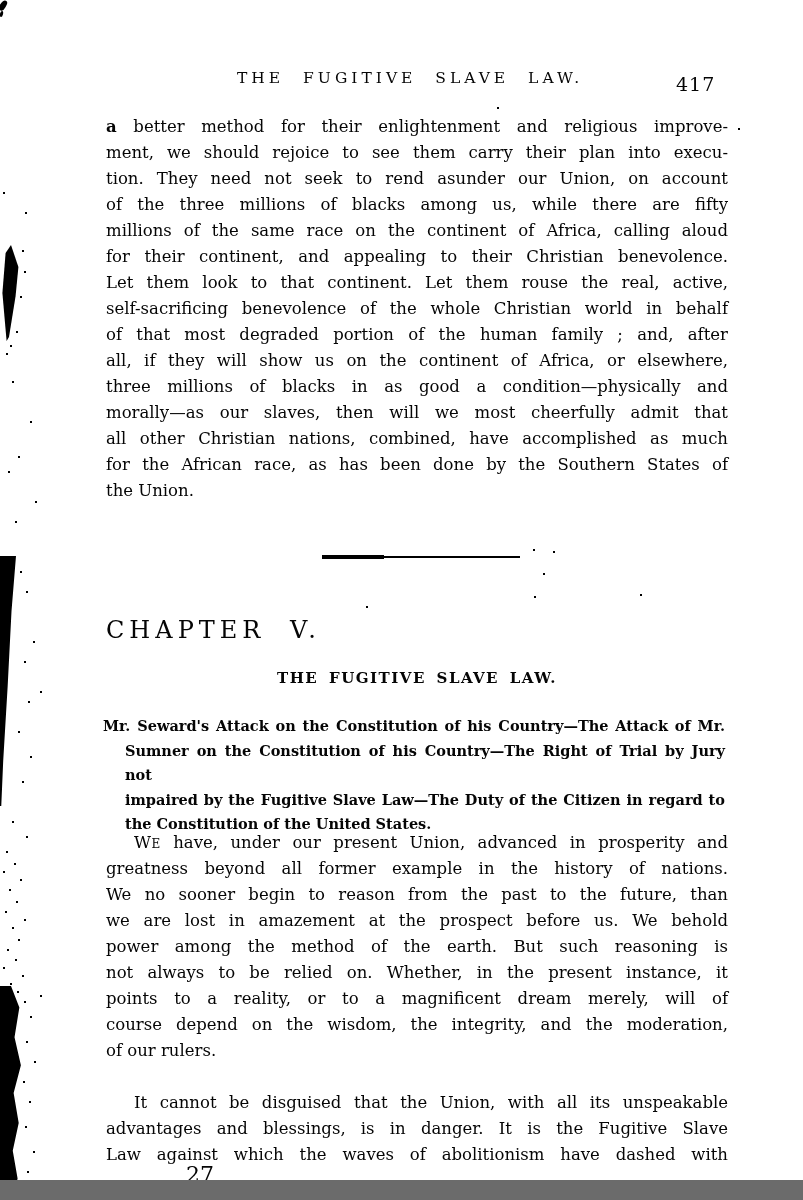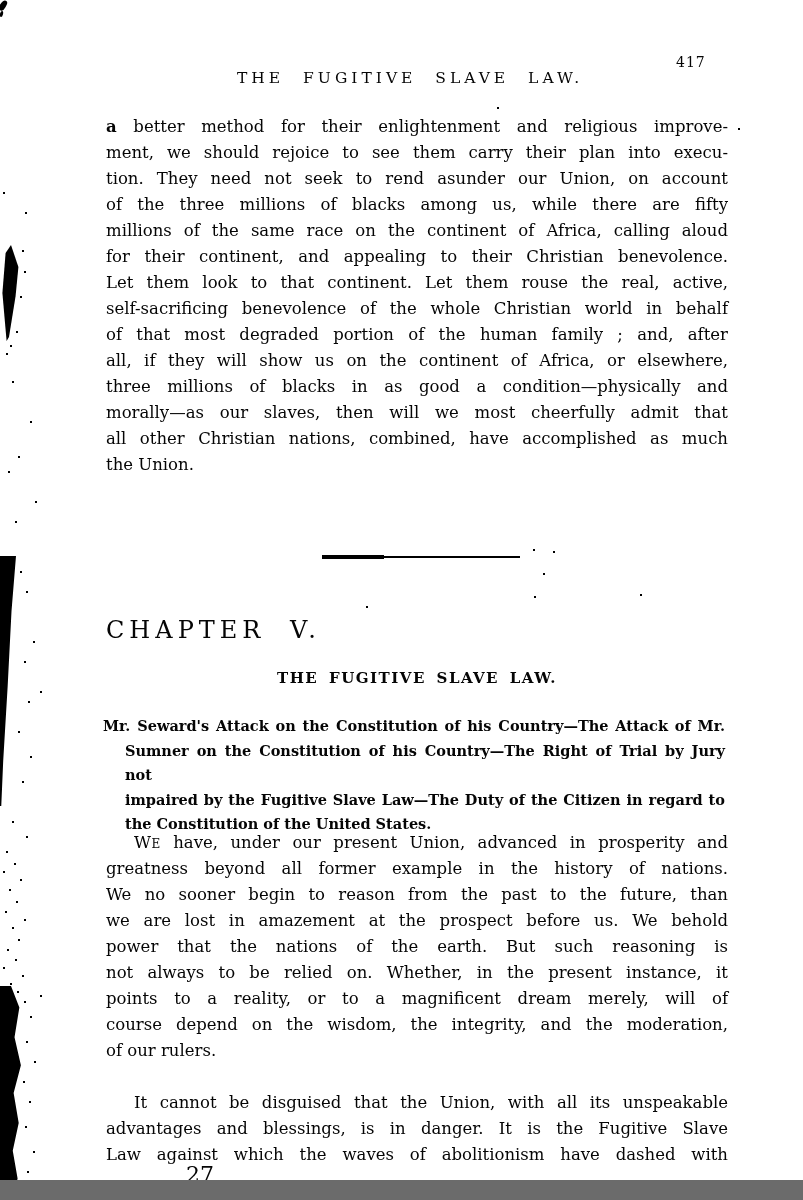--- a/index.html
+++ b/index.html
@@ -13,22 +13,22 @@
     overflow:hidden;
   }
 
   
   .running-title{
     position:absolute;left:237px;top:69px;
     font-size:15.5px;letter-spacing:4px;word-spacing:10px;
     white-space:nowrap;
   }
   .page-number{
-    position:absolute;left:676px;top:54px;
-    font-size:14px;letter-spacing:1px;
+    position:absolute;left:676px;top:73px;
+    font-size:19px;letter-spacing:1px;
   }
 
   
   .column{position:absolute;left:106px;width:622px;}
   .bodytext .line{
     font-size:16.5px;line-height:26px;
     text-align:justify;text-align-last:justify;
   }
   .bodytext .line.end{text-align-last:left;}
   .line.indent{text-indent:28px;}
@@ -143,41 +143,42 @@
     <div class="line">of the three millions of blacks among us, while there are fifty</div>
     <div class="line">millions of the same race on the continent of Africa, calling aloud</div>
     <div class="line">for their continent, and appealing to their Christian benevolence.</div>
     <div class="line">Let them look to that continent.  Let them rouse the real, active,</div>
     <div class="line">self-sacrificing benevolence of the whole Christian world in behalf</div>
     <div class="line">of that most degraded portion of the human family ; and, after</div>
     <div class="line">all, if they will show us on the continent of Africa, or elsewhere,</div>
     <div class="line">three millions of blacks in as good a condition—physically and</div>
     <div class="line">morally—as our slaves, then will we most cheerfully admit that</div>
     <div class="line">all other Christian nations, combined, have accomplished as much</div>
+    <div class="line">for the African race, as has been done by the Southern States of</div>
     <div class="line end">the Union.</div>
   </div>
 
   <div class="divider-rule"></div>
 
   <div class="chapter-heading">CHAPTER V.</div>
   <div class="chapter-subtitle">THE FUGITIVE SLAVE LAW.</div>
 
   <div class="summary">
     <div class="line first">Mr. Seward's Attack on the Constitution of his Country—The Attack of Mr.</div>
     <div class="line hang">Sumner on the Constitution of his Country—The Right of Trial by Jury not</div>
     <div class="line hang">impaired by the Fugitive Slave Law—The Duty of the Citizen in regard to</div>
     <div class="line hang end">the Constitution of the United States.</div>
   </div>
 
   <div class="column bodytext p-we">
     <div class="line indent"><span class="smallcaps">We</span><span> have, under our present Union, advanced in prosperity and</span></div>
     <div class="line">greatness beyond all former example in the history of nations.</div>
     <div class="line">We no sooner begin to reason from the past to the future, than</div>
     <div class="line">we are lost in amazement at the prospect before us.  We behold</div>
-    <div class="line">power that the nations of the earth.  But such reasoning is</div>
+    <div class="line">power among the method of the earth.  But such reasoning is</div>
     <div class="line">not always to be relied on.  Whether, in the present instance, it</div>
     <div class="line">points to a reality, or to a magnificent dream merely, will of</div>
     <div class="line">course depend on the wisdom, the integrity, and the moderation,</div>
     <div class="line end">of our rulers.</div>
   </div>
 
   <div class="column bodytext p-union">
     <div class="line indent">It cannot be disguised that the Union, with all its unspeakable</div>
     <div class="line">advantages and blessings, is in danger.  It is the Fugitive Slave</div>
     <div class="line">Law against which the waves of abolitionism have dashed with</div>

